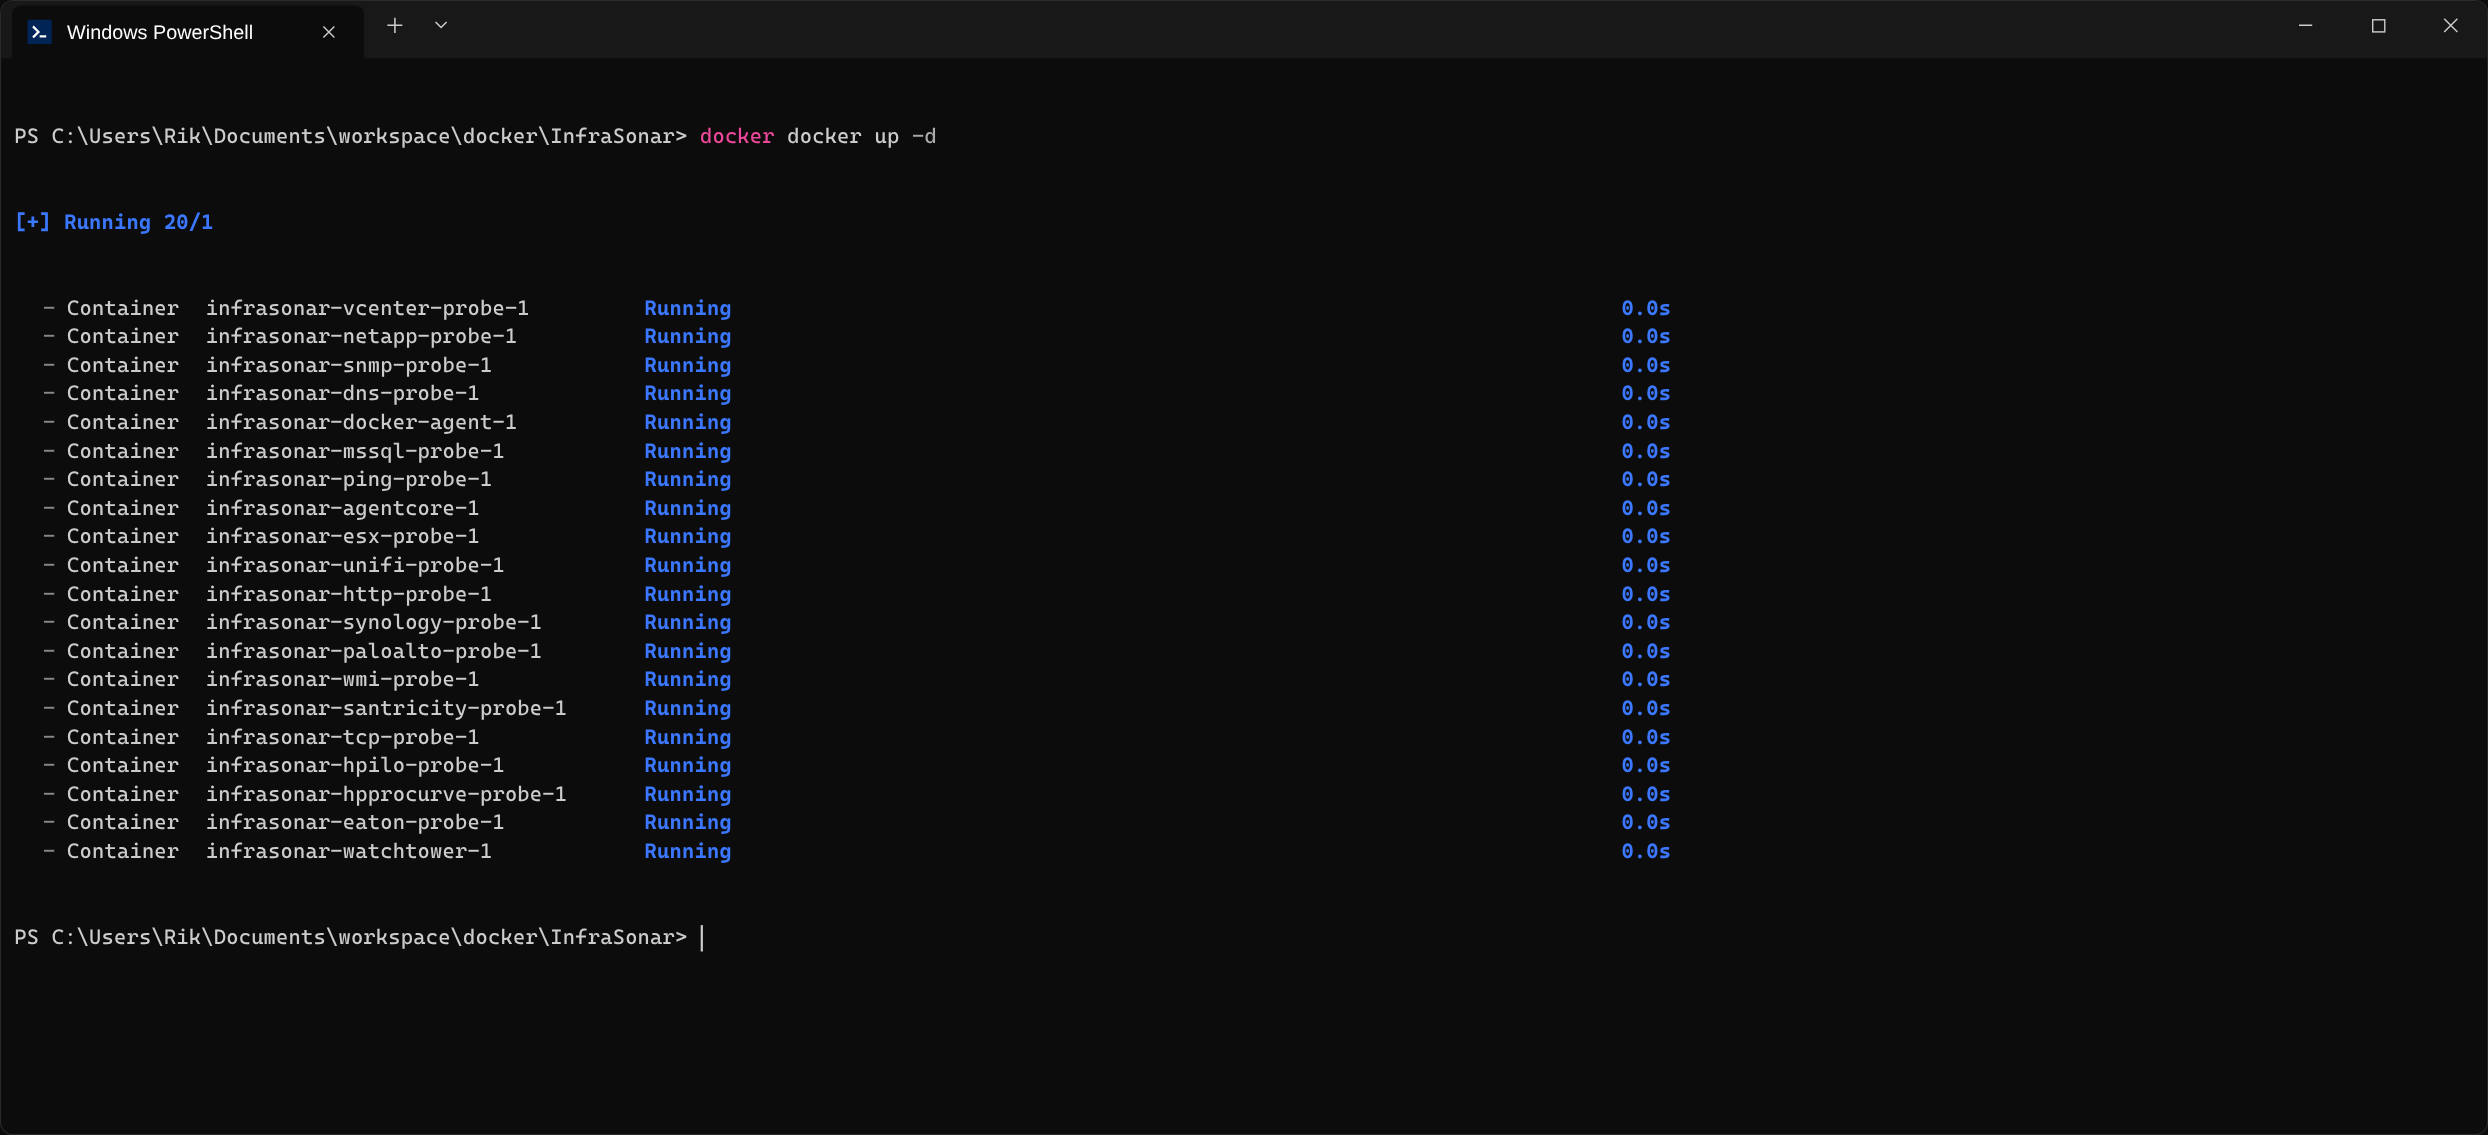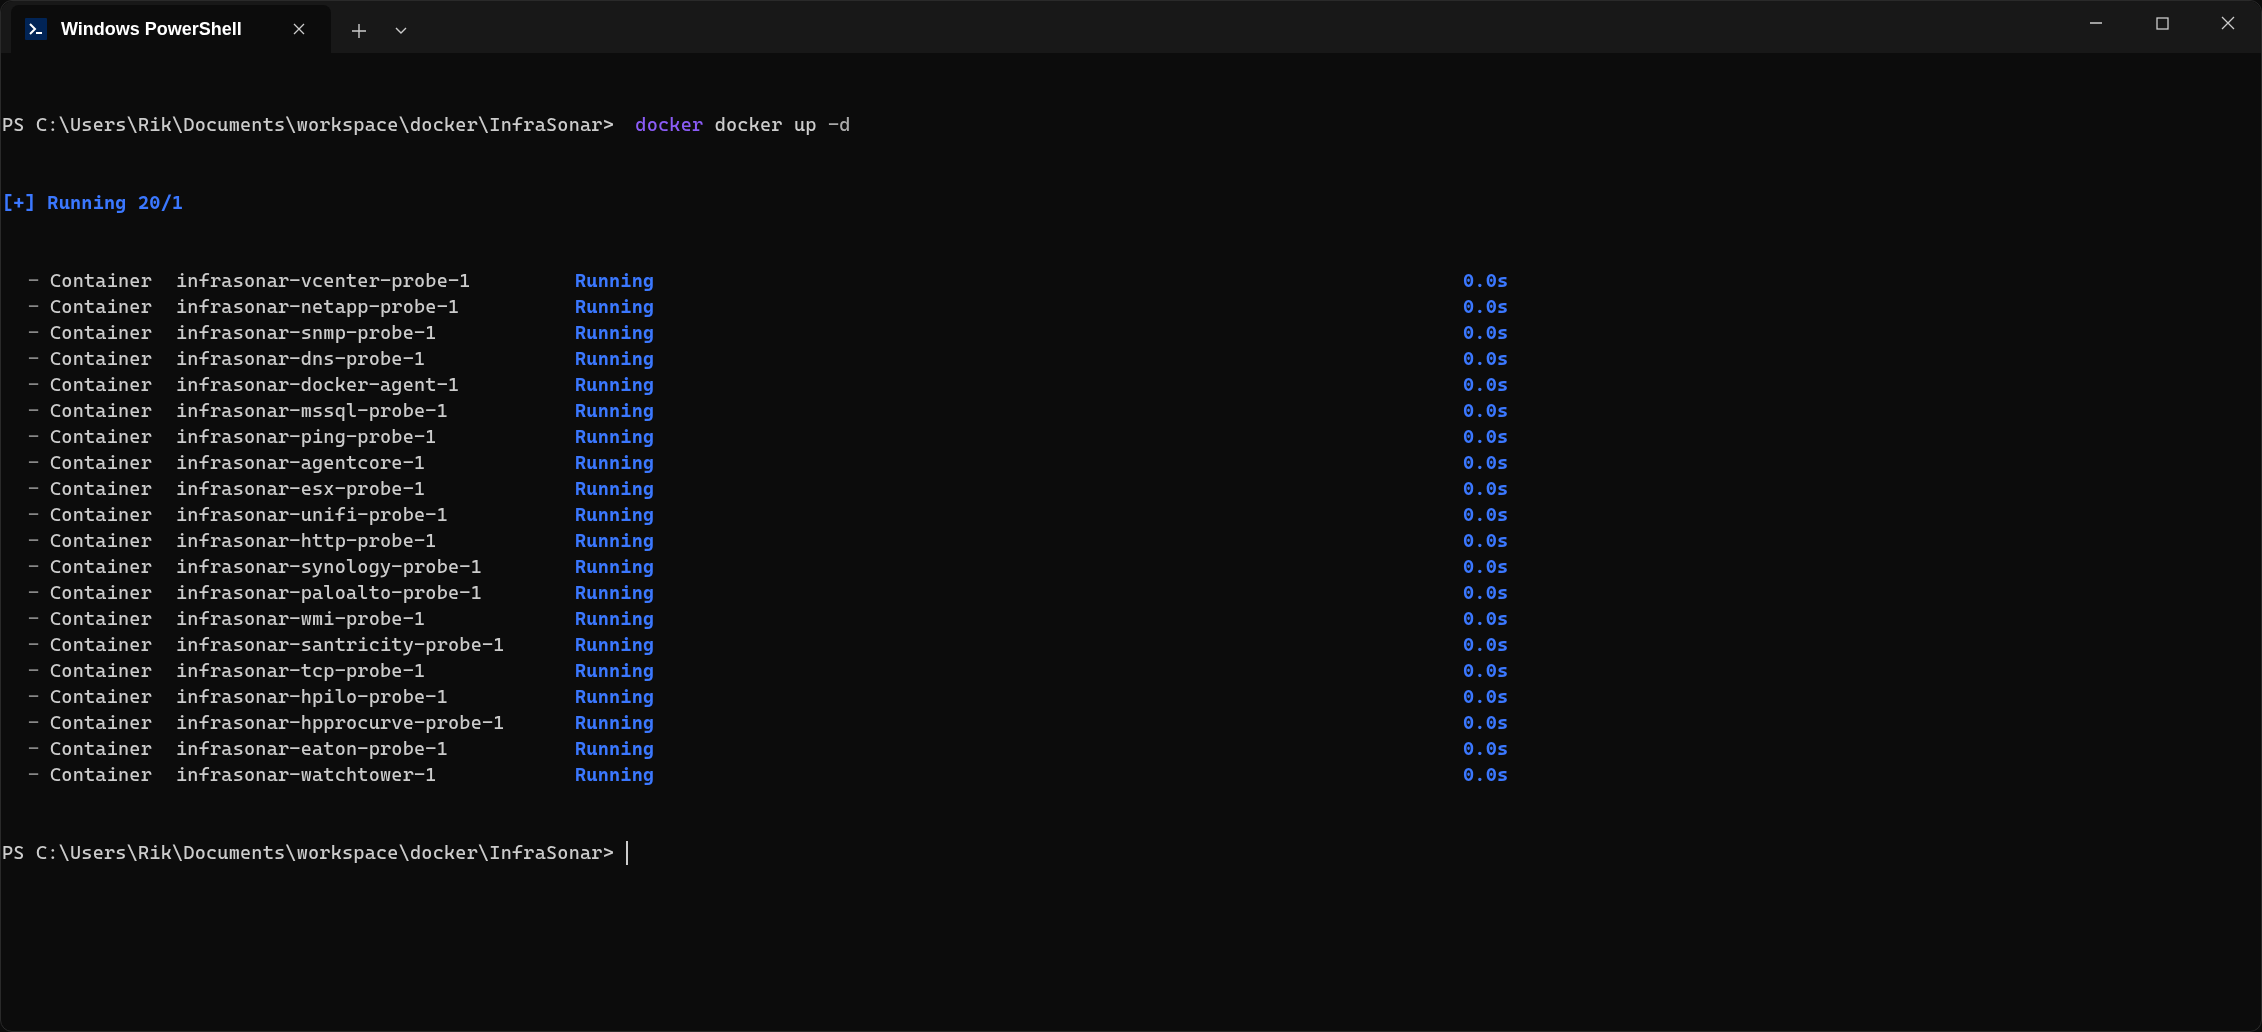--- a/index.html
+++ b/index.html
@@ -15,24 +15,23 @@
     width: 2262px;
     height: 1032px;
     overflow: hidden;
     border-radius: 12px;
     border: 1px solid #2a2a2a;
   }
   .titlebar {
     height: 52px;
     background: #181818;
     display: flex;
-    align-items: flex-end;
+    align-items: flex-start;
     border-radius: 12px 12px 0 0;
     user-select: none;
-    font-weight: bold;
   }
   .tab {
     display: flex;
     align-items: center;
     height: 48px;
     background: #0c0c0c;
     border-radius: 8px 8px 0 0;
     margin-left: 10px;
     margin-top: 4px;
     padding: 0 20px 0 14px;
@@ -98,28 +97,28 @@
     width: 66px;
     height: 44px;
     display: flex;
     align-items: center;
     justify-content: center;
     cursor: pointer;
     color: #cccccc;
   }
 
   .terminal {
-    padding: 6px 1px;
+    padding: 6px 12px;
     white-space: pre;
     line-height: 1.37;
     letter-spacing: 0.2px;
   }
   .line { display: flex; }
   .prompt { color: #cccccc; }
-  .cmd-yellow { color: #8b5cf6; margin-left: 10px; }
+  .cmd-yellow { color: #ec4899; }
   .cmd-gray { color: #aaaaaa; }
   .container-row {
     display: flex;
   }
   .dash { color: #888888; width: 48px; padding-left: 26px;}
   .label { min-width: 126px; }
   .name { min-width: 384px; }
   .status { min-width: 888px; margin-left: 15px; }
   .blue { color: #3b78ff; font-weight: bold;}
   .time { }

